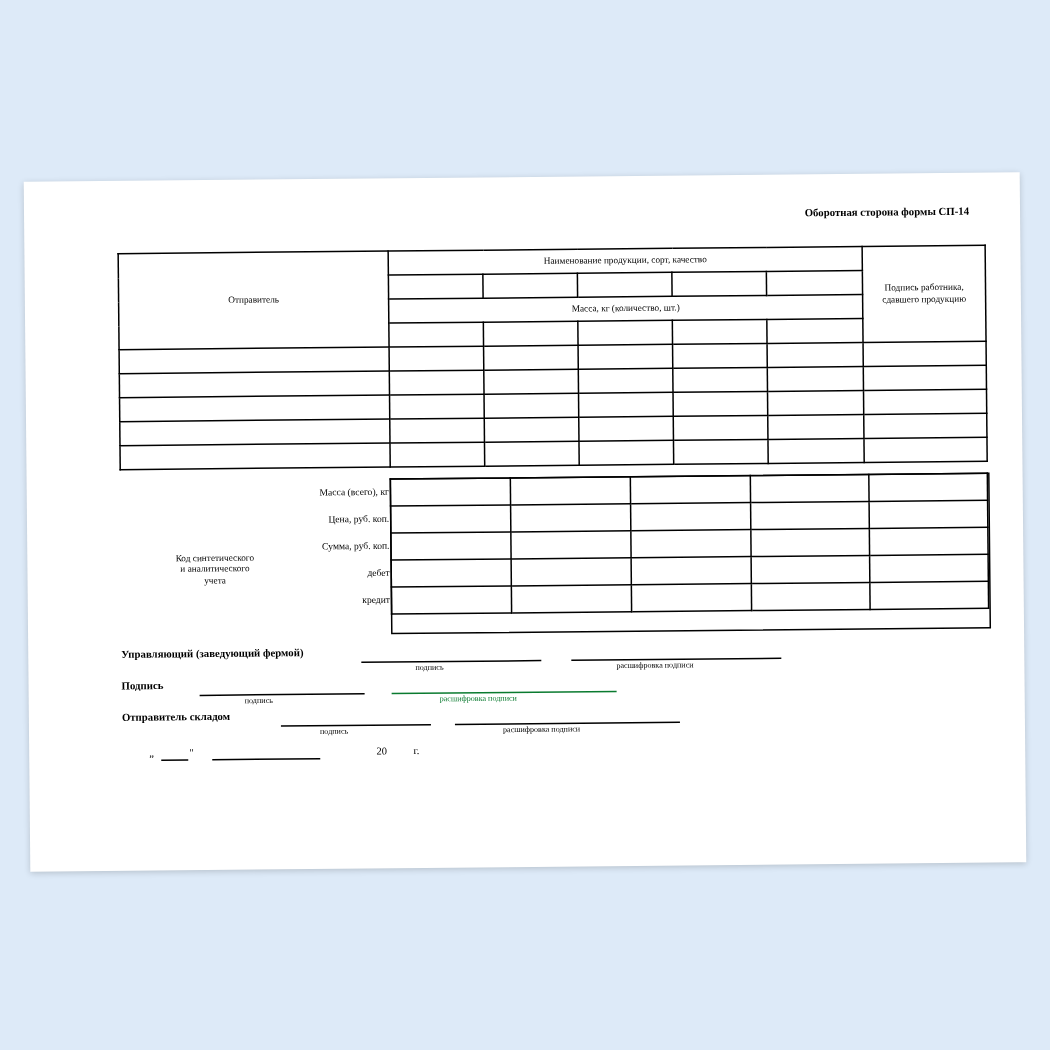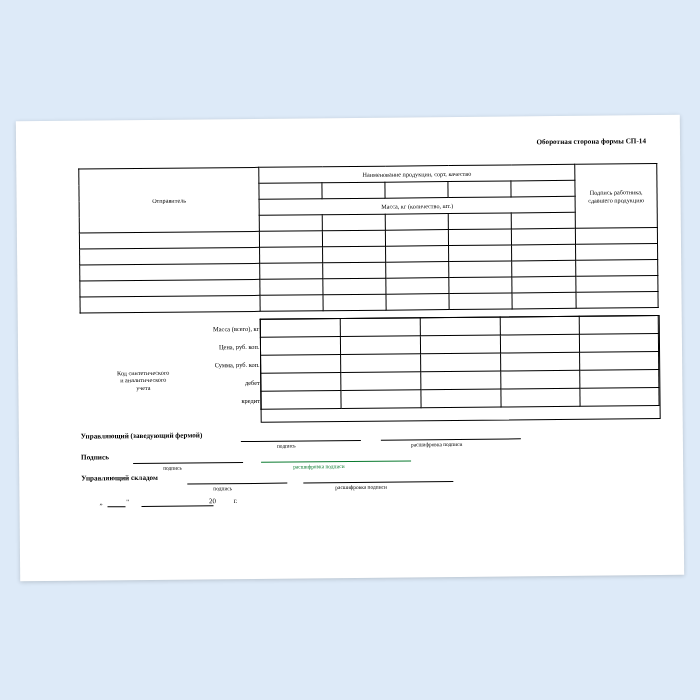--- a/index.html
+++ b/index.html
@@ -322,33 +322,33 @@
 
         <div class="sig-row">
           <span class="sig-name">Подпись</span>
           <span class="rule" style="left:52px; top:10px; width:110px;"></span>
           <span class="rule" style="left:180px; top:10px; width:150px; border-bottom-color:#0a7a2f;"></span>
           <span class="cap" style="left:82px; top:12px;">подпись</span>
           <span class="cap green" style="left:212px; top:12px;">расшифровка подписи</span>
         </div>
 
         <div class="sig-row">
-          <span class="sig-name">Управляющий складом</span>
+          <span class="sig-name">Отправитель складом</span>
           <span class="rule" style="left:106px; top:10px; width:100px;"></span>
           <span class="rule" style="left:222px; top:10px; width:150px;"></span>
           <span class="cap" style="left:132px; top:12px;">подпись</span>
           <span class="cap" style="left:254px; top:12px;">расшифровка подписи</span>
         </div>
 
         <div class="date-row">
           <span>„</span>
           <span class="rule" style="left:8px; top:8px; width:18px;"></span>
           <span style="margin-left:22px;">"</span>
           <span class="rule" style="left:42px; top:8px; width:72px;"></span>
-          <span style="margin-left:78px;">20</span>
+          <span style="margin-left:120px;">20</span>
           <span style="margin-left:16px;">г.</span>
         </div>
 
       </div>
 
     </div>
   </div>
 </div>
 
 </body></html>

